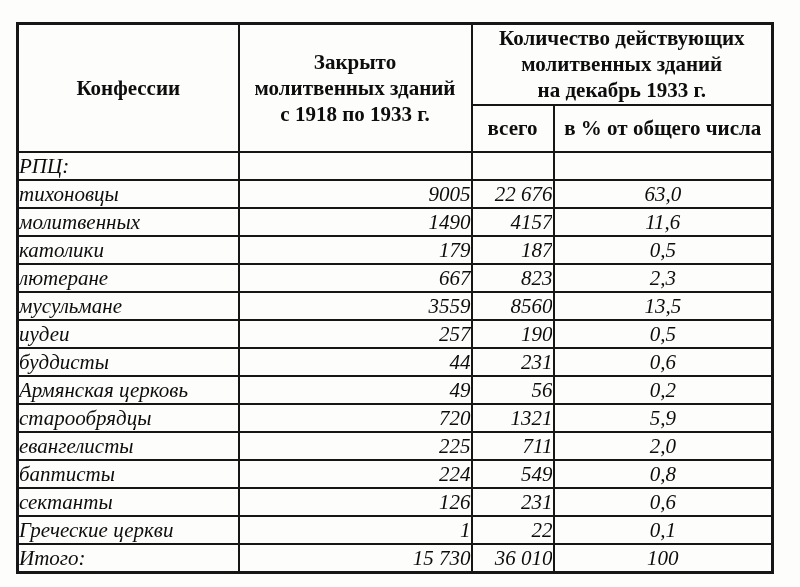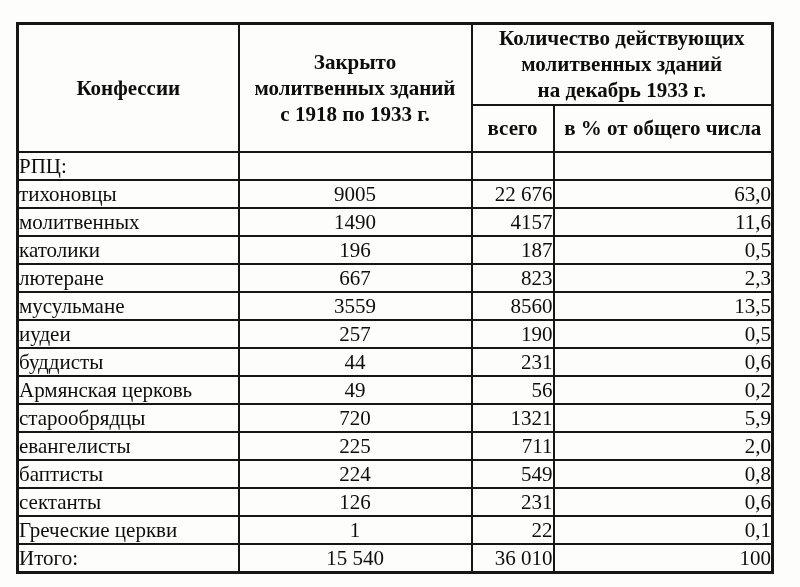--- a/index.html
+++ b/index.html
@@ -38,25 +38,26 @@
   }
   tr.head-top { height: 81px; }
   tr.head-sub { height: 47px; }
   th.th-confessions, th.th-closed { padding-top: 40px; }
   .hl { display: block; }
   tbody td {
     font-size: 21px;
     line-height: 26px;
     vertical-align: middle;
     white-space: nowrap;
+    font-style: italic;
   }
   td.c1 { text-align: left;  padding-left: 10px; }
-  td.c2 { text-align: center; padding-right: 86px; }
+  td.c2 { text-align: right; padding-right: 86px; }
   td.c3 { text-align: right; padding-right: 9px; border-radius: 6px; }
-  td.c4 { text-align: right; }
+  td.c4 { text-align: center; }
 </style>
 </head>
 <body>
 
 <div class="page">
   <table class="stats">
     <colgroup>
       <col style="width:221px">
       <col style="width:233px">
       <col style="width:82px">
@@ -95,21 +96,21 @@
         <td class="c4">63,0</td>
       </tr>
       <tr>
         <td class="c1">молитвенных</td>
         <td class="c2">1490</td>
         <td class="c3">4157</td>
         <td class="c4">11,6</td>
       </tr>
       <tr>
         <td class="c1">католики</td>
-        <td class="c2">196</td>
+        <td class="c2">179</td>
         <td class="c3">187</td>
         <td class="c4">0,5</td>
       </tr>
       <tr>
         <td class="c1">лютеране</td>
         <td class="c2">667</td>
         <td class="c3">823</td>
         <td class="c4">2,3</td>
       </tr>
       <tr>
@@ -161,19 +162,19 @@
         <td class="c4">0,6</td>
       </tr>
       <tr>
         <td class="c1">Греческие церкви</td>
         <td class="c2">1</td>
         <td class="c3">22</td>
         <td class="c4">0,1</td>
       </tr>
       <tr>
         <td class="c1">Итого:</td>
-        <td class="c2">15 540</td>
+        <td class="c2">15 730</td>
         <td class="c3">36 010</td>
         <td class="c4">100</td>
       </tr>
     </tbody>
   </table>
 </div>
 
 </body></html>

